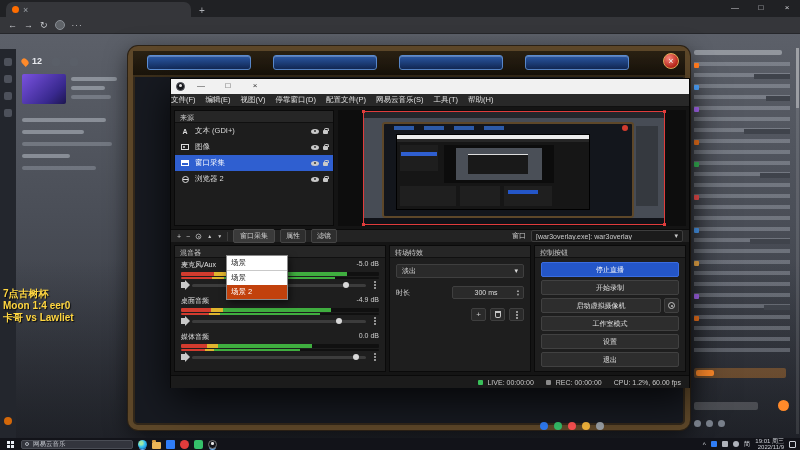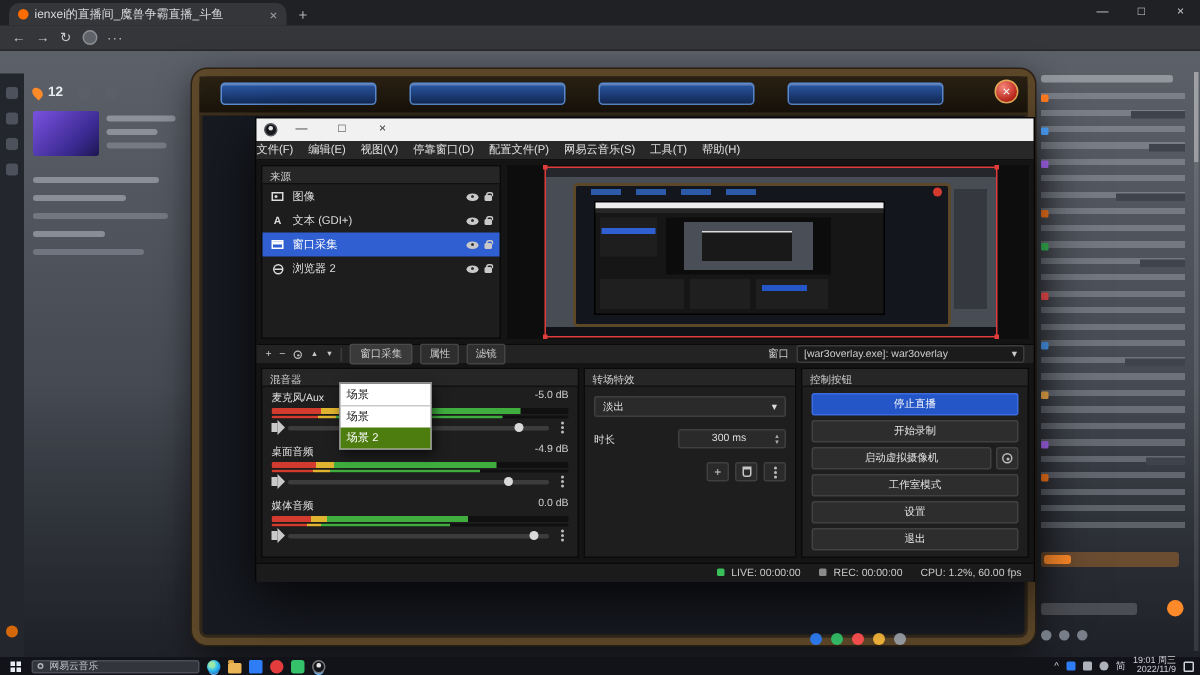--- a/index.html
+++ b/index.html
@@ -143,21 +143,21 @@
   .sl-row{display:flex;align-items:center;margin-top:3px}
   .i-spk{width:4px;height:6px;background:#c9c9c9;position:relative;margin-right:7px;flex:none}
   .i-spk::after{content:"";position:absolute;left:4px;top:-2px;border:5px solid transparent;border-left:5px solid #c9c9c9}
   .track{flex:1;height:3px;background:#3c3c3c;border-radius:2px;position:relative}
   .knob{position:absolute;top:-2px;width:6px;height:6px;border-radius:50%;background:#d9d9d9}
   .vdots{width:2px;height:2px;border-radius:50%;background:#bdbdbd;box-shadow:0 3px 0 #bdbdbd,0 -3px 0 #bdbdbd;margin:0 3px 0 8px;flex:none}
   .dropdown{position:absolute;left:55px;top:176px;width:62px;background:#fff;border:1px solid #8a8a8a;
             box-shadow:2px 3px 7px rgba(0,0,0,.55);font-size:7.5px;color:#222;z-index:80}
   .dd-val{padding:2px 4px;border-bottom:1px solid #c9c9c9}
   .dd-opt{padding:2px 4px}
-  .dd-opt.sel{background:#4d7c0f;color:#fff}
+  .dd-opt.sel{background:#c2410c;color:#fff}
   .combo2{position:absolute;left:6px;right:6px;top:18px;height:14px;display:flex;align-items:center;
           background:#2a2a2a;border:1px solid #3f3f3f;border-radius:2px;padding:0 5px;font-size:7px;color:#ddd}
   .combo2 span:first-child{flex:1}
   .dur-row{position:absolute;left:6px;right:6px;top:40px;display:flex;align-items:center;font-size:7px;color:#ddd}
   .spin{margin-left:auto;width:72px;height:13px;background:#2a2a2a;border:1px solid #3f3f3f;border-radius:2px;
         display:flex;align-items:center;padding:0 3px;font-size:7px;color:#ddd}
   .spin span:first-child{flex:1;text-align:center}
   .ud{display:flex;flex-direction:column;font-size:4px;line-height:4px;color:#aaa}
   .t-foot{position:absolute;right:6px;top:62px;display:flex;gap:4px}
   .tf-btn{width:15px;height:13px;background:#2a2a2a;border:1px solid #3f3f3f;border-radius:2px;
@@ -202,21 +202,20 @@
   .i-notif{width:7px;height:7px;border:1px solid #cfd3da;border-radius:1px}
 </style>
 </head>
 <body>
 
 <div id="root">
 
   <div class="tabstrip">
     <div class="tab">
       <span class="fav"></span>
-      <span class="tab-t">ienxei的直播间_魔兽争霸直播_斗鱼</span>
       <span class="tab-x">×</span>
     </div>
     <span class="newtab">+</span>
     <span class="wsp"></span>
     <span class="wbtn">—</span>
     <span class="wbtn">□</span>
     <span class="wbtn">×</span>
   </div>
 
   <div class="navbar">
@@ -256,20 +255,25 @@
     </div>
 
     <div class="chat-skel-left">
       <div class="bar" style="width:84px"></div>
       <div class="bar" style="width:62px;margin-top:8px"></div>
       <div class="bar" style="width:90px;margin-top:8px;opacity:.6"></div>
       <div class="bar" style="width:48px;margin-top:8px"></div>
       <div class="bar" style="width:74px;margin-top:8px;opacity:.6"></div>
     </div>
 
+    <div class="announce">
+      <div>7点古树杯</div>
+      <div>Moon 1:4 eer0</div>
+      <div>卡哥 vs Lawliet</div>
+    </div>
 
     <div class="game-frame">
       <div class="frame-top">
         <span class="slot"></span>
         <span class="slot"></span>
         <span class="slot"></span>
         <span class="slot"></span>
       </div>
       <div class="frame-x">×</div>
     </div>
@@ -331,32 +335,32 @@
       <span>配置文件(P)</span>
       <span>网易云音乐(S)</span>
       <span>工具(T)</span>
       <span>帮助(H)</span>
     </div>
 
     <div class="obs-main">
       <div class="src-panel">
         <div class="dock-h">来源</div>
         <div class="src-row">
-          <span class="si">
-              <span class="si-img"></span>
-            </span>
-          <span>图像</span>
+          <span class="si si-text">A</span>
+          <span>文本 (GDI+)</span>
           <span class="row-r">
               <span class="i-eye"></span>
               <span class="i-lock2"></span>
             </span>
         </div>
         <div class="src-row">
-          <span class="si si-text">A</span>
-          <span>文本 (GDI+)</span>
+          <span class="si">
+              <span class="si-img"></span>
+            </span>
+          <span>图像</span>
           <span class="row-r">
               <span class="i-eye"></span>
               <span class="i-lock2"></span>
             </span>
         </div>
         <div class="src-row sel">
           <span class="si">
               <span class="si-win"></span>
             </span>
           <span>窗口采集</span>

